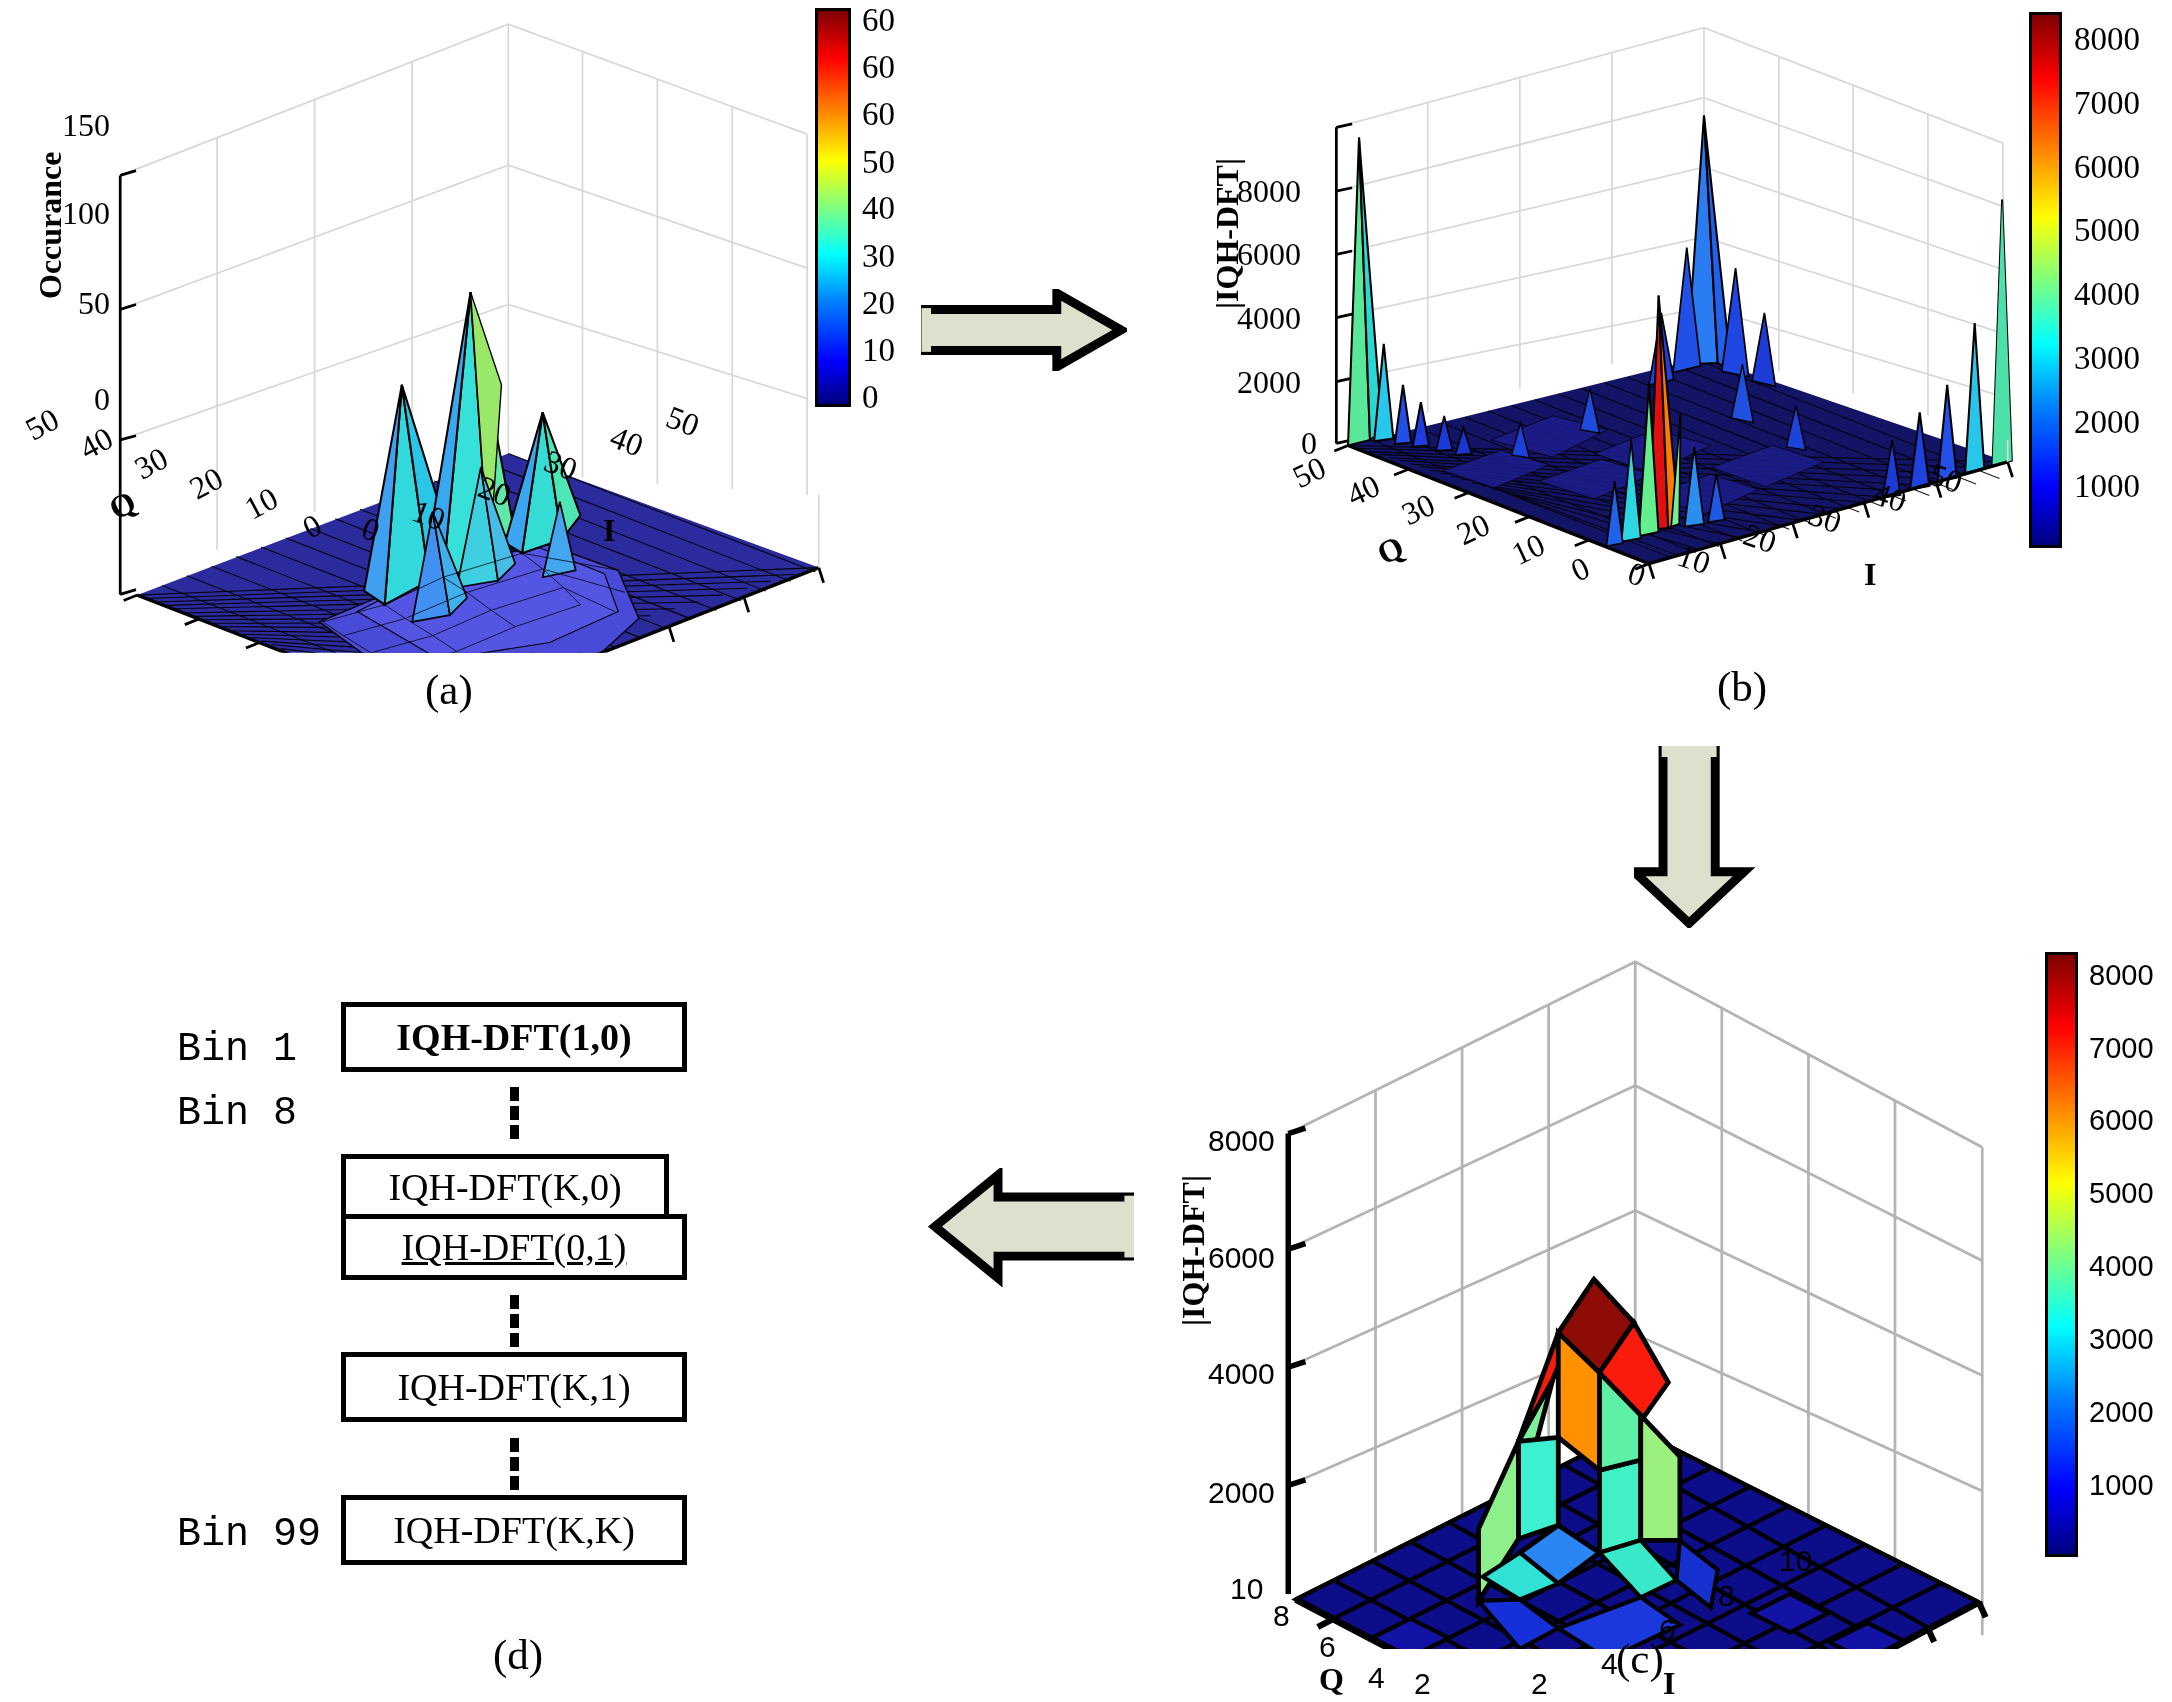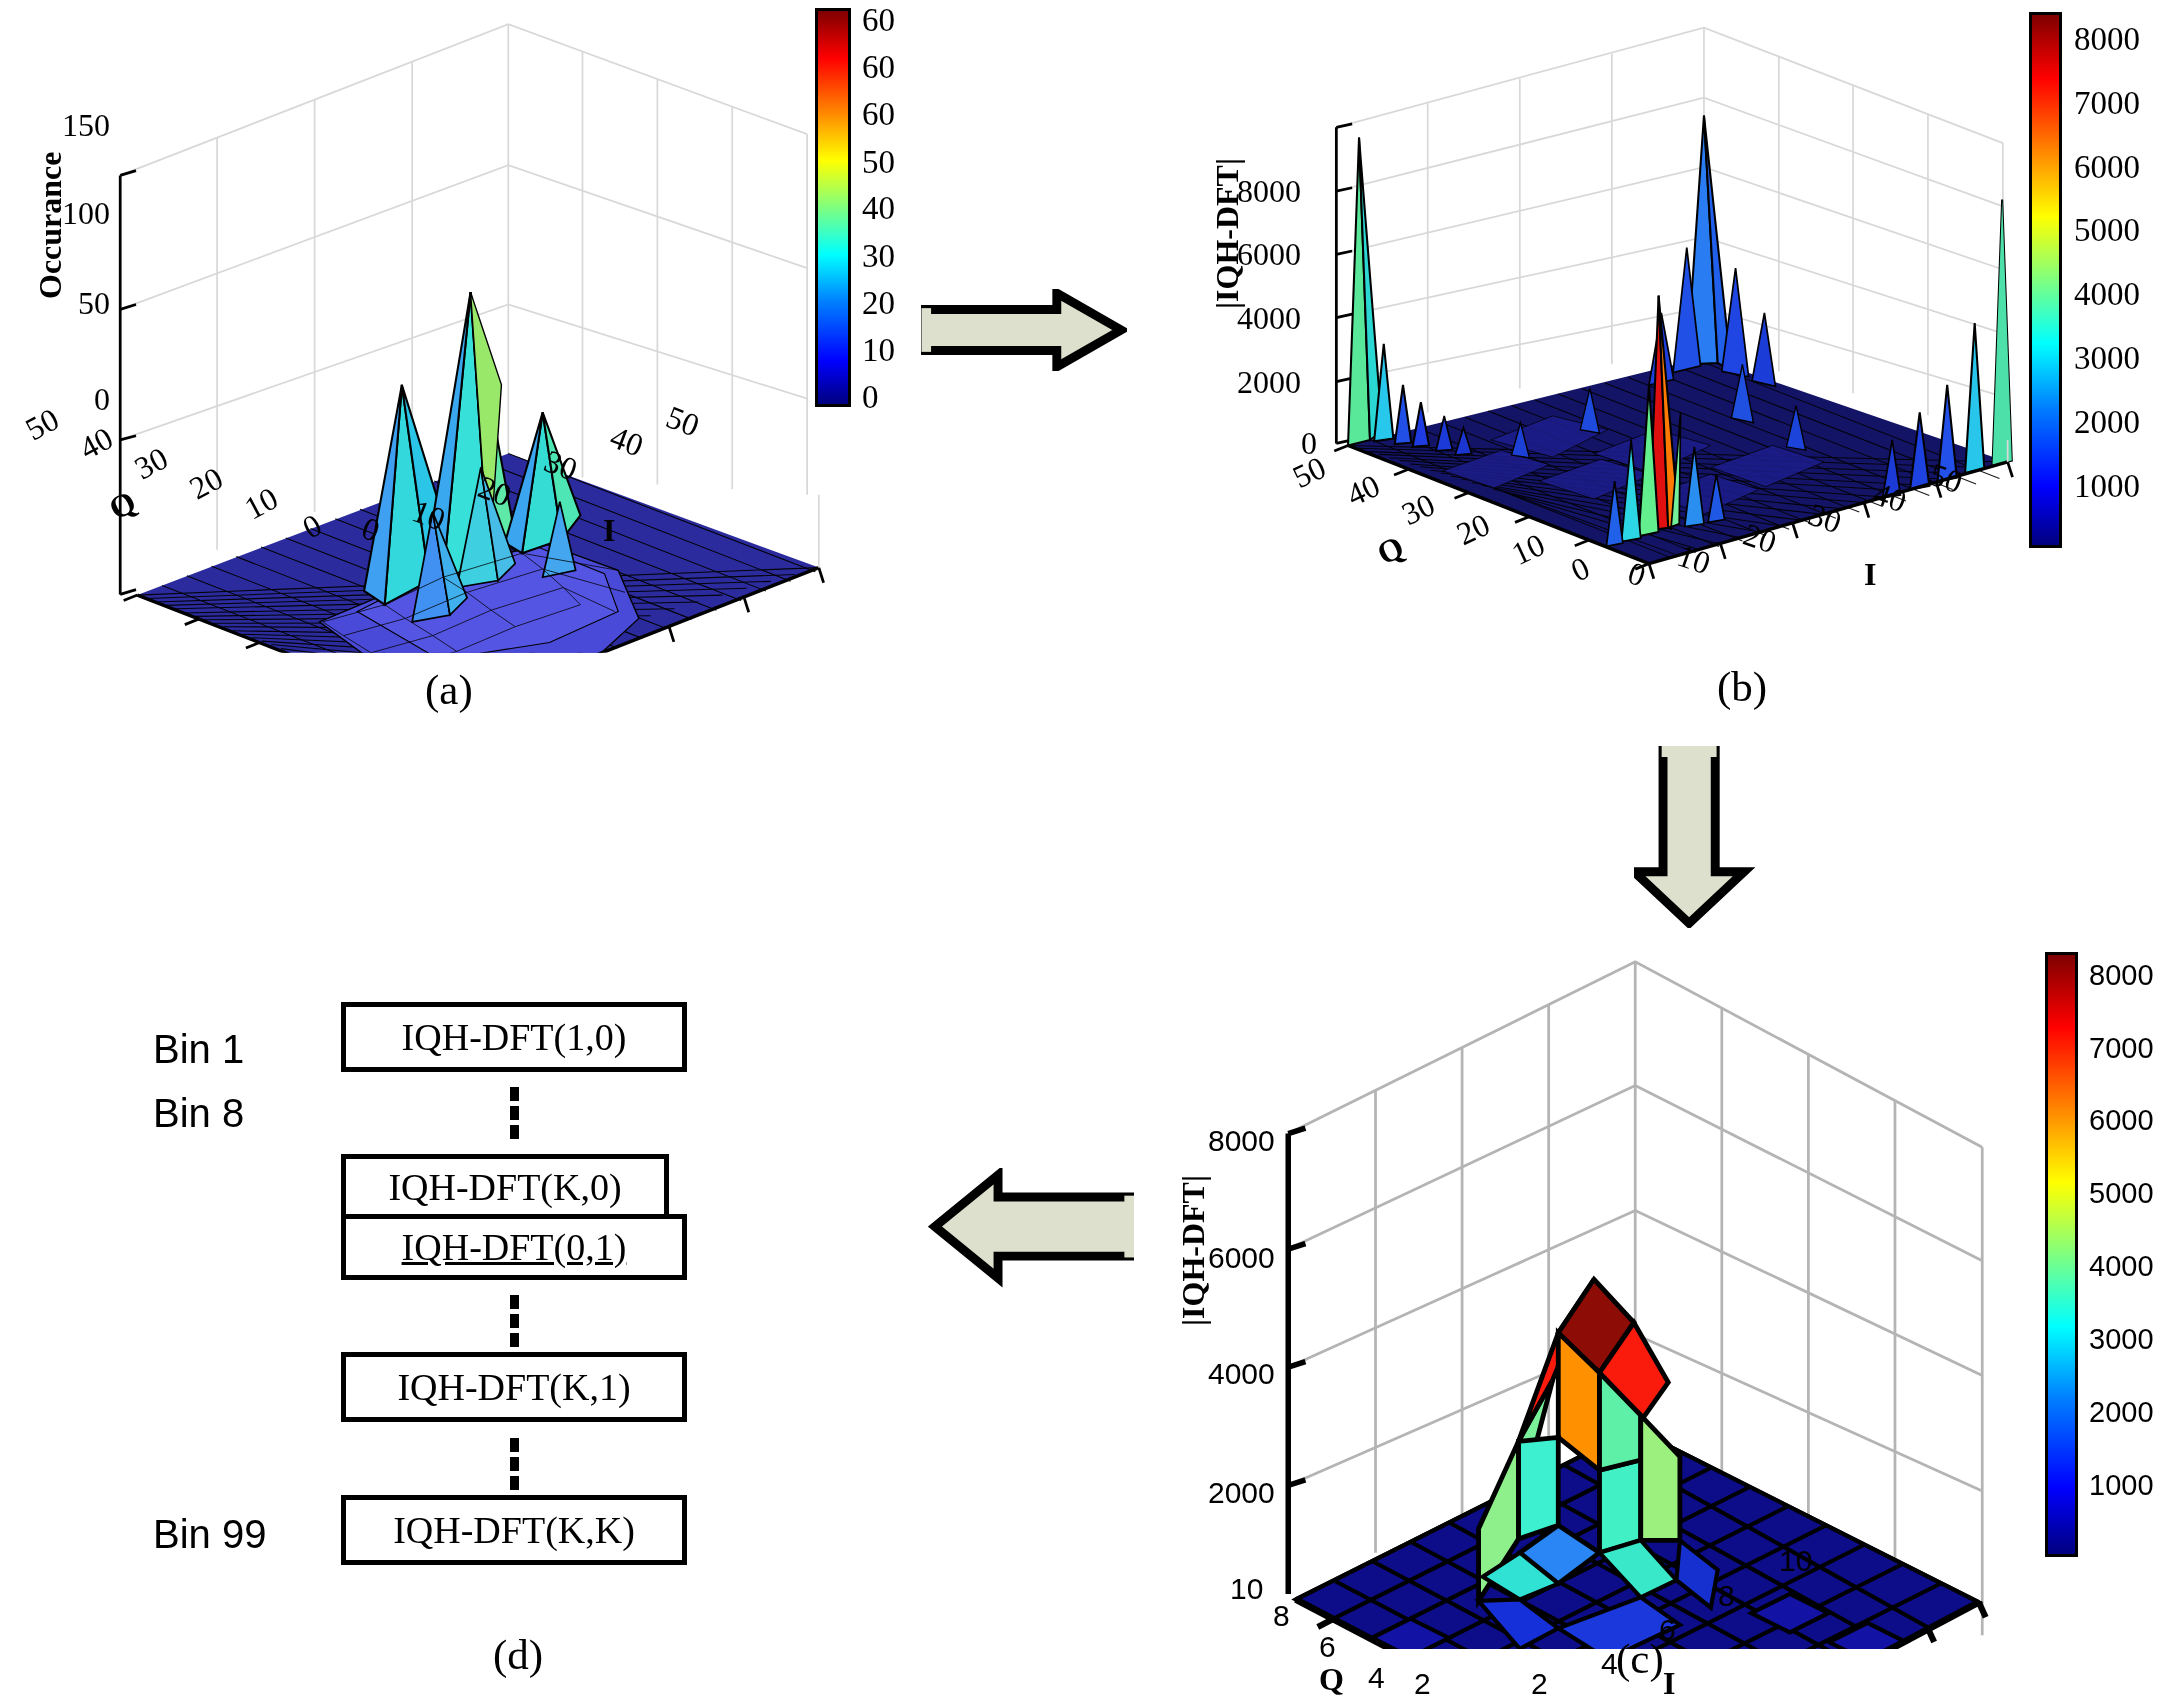--- a/index.html
+++ b/index.html
@@ -33,21 +33,21 @@
   .arrow svg{display:block;}
 
   
   .binbox{position:absolute;border:5.5px solid #000;background:#fff;
           box-sizing:border-box;display:flex;align-items:center;
           justify-content:center;font-family:"Liberation Serif",serif;
           font-size:38px;letter-spacing:0px;}
   .vdots{position:absolute;display:flex;flex-direction:column;
          justify-content:space-between;align-items:center;}
   .vdots i{display:block;width:9px;height:14.4px;background:#000;}
-  .binlabel{position:absolute;font-size:40px;font-family:Liberation Sans, sans-serif;}
+  .binlabel{position:absolute;font-size:40px;font-family:Liberation Mono, monospace;margin-left:24px;}
 
   
   .plotbox{position:absolute;overflow:hidden;}
   svg.surf{display:block;}
 </style>
 </head>
 <body>
 
 <div class="plotbox" style="left:0px;top:0px;width:893px;height:653px;">
   <svg class="surf" width="893" height="653" viewBox="0 0 1300 950">
@@ -593,21 +593,21 @@
   <svg width="206" height="124" viewBox="0 0 300 180">
     <polygon points="296,42 102,42 102,10 10,85 102,160 102,128 296,128" fill="#dde0cc" stroke="#000" stroke-width="13" stroke-linejoin="miter"></polygon>
     <rect x="286" y="40" width="18" height="90" fill="#dde0cc" stroke="none"></rect>
   </svg>
 </div>
 
 <div class="binlabel" style="left:153px;top:1027px;">Bin 1</div>
 <div class="binlabel" style="left:153px;top:1091px;">Bin 8</div>
 <div class="binlabel" style="left:153px;top:1512px;">Bin 99</div>
 
-<div class="binbox" style="left:341px;top:1002px;width:346px;height:70px;">IQH-DFT(1,0)</div>
+<div class="binbox" style="left:341px;top:1002px;width:346px;height:70px;font-weight:bold;">IQH-DFT(1,0)</div>
 
 <div class="vdots" style="left:510px;top:1087px;width:9.6px;height:52px;">
   <i></i>
     <i></i>
     <i></i>
 </div>
 
 <div class="binbox" style="left:341px;top:1154px;width:328px;height:66px;">IQH-DFT(K,0)</div>
 <div class="binbox" style="left:341px;top:1214px;width:346px;height:66px;text-decoration:underline;">IQH-DFT(0,1)</div>
 

